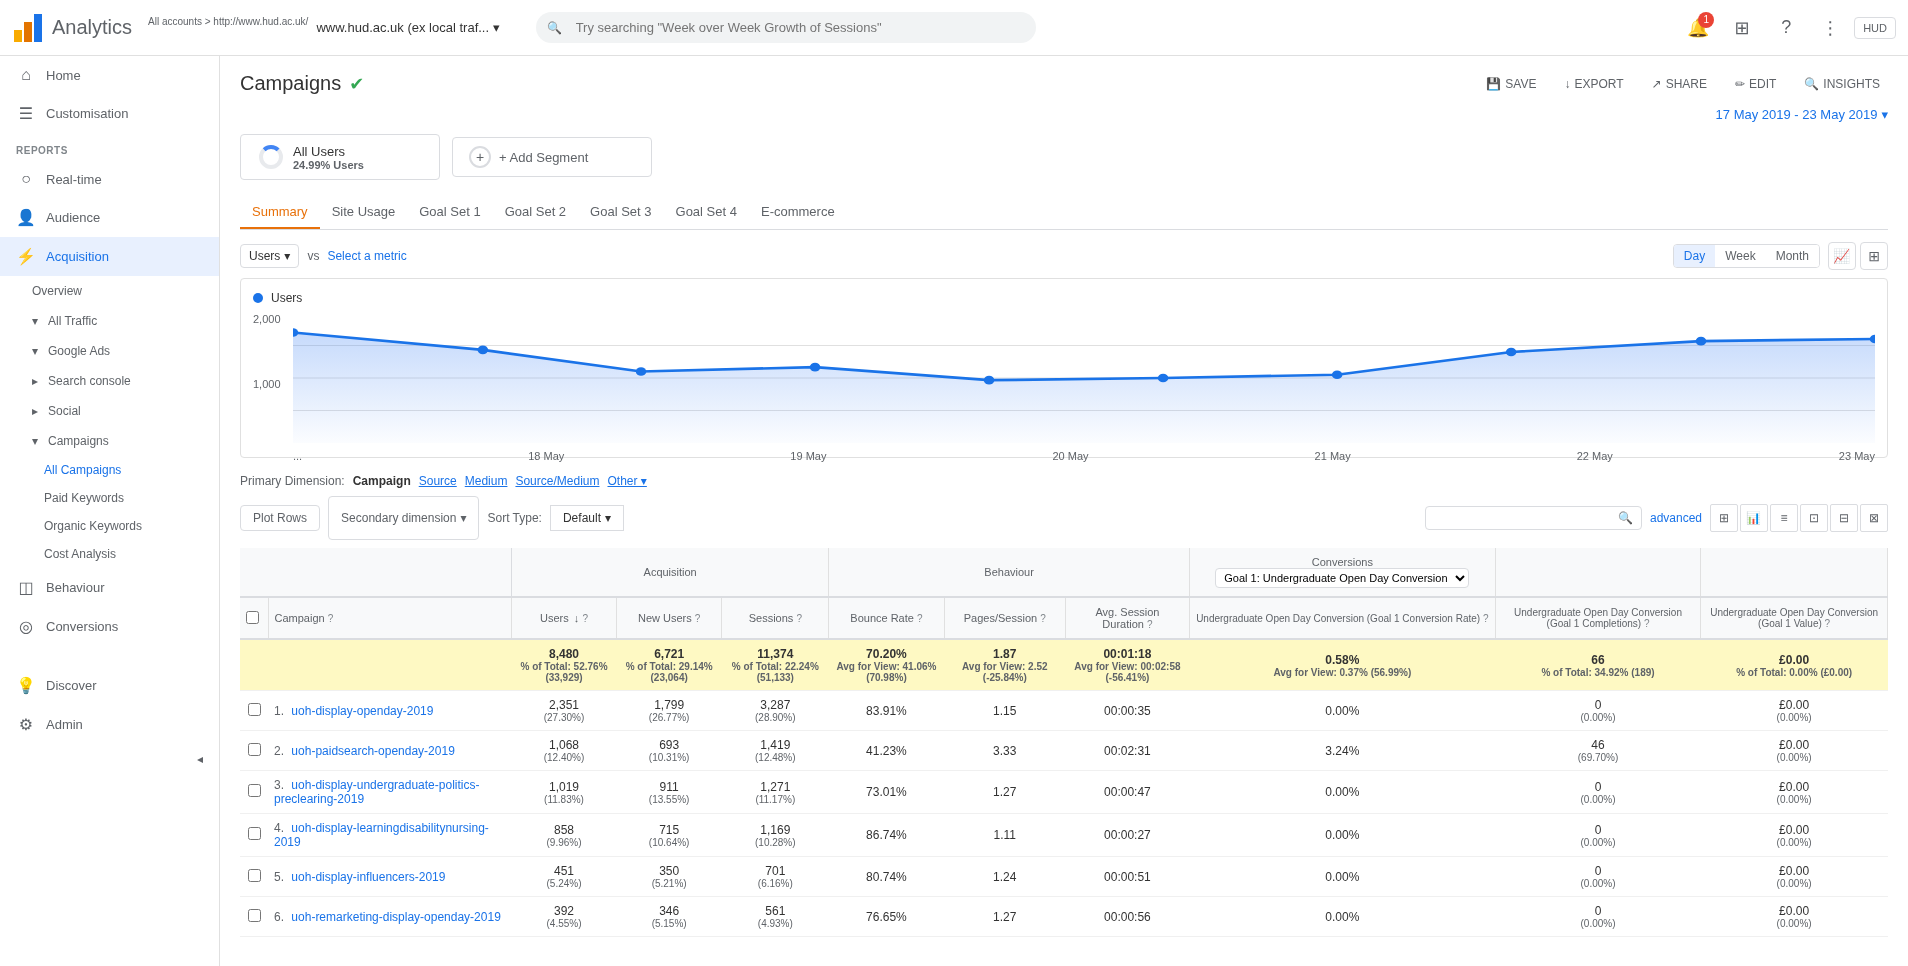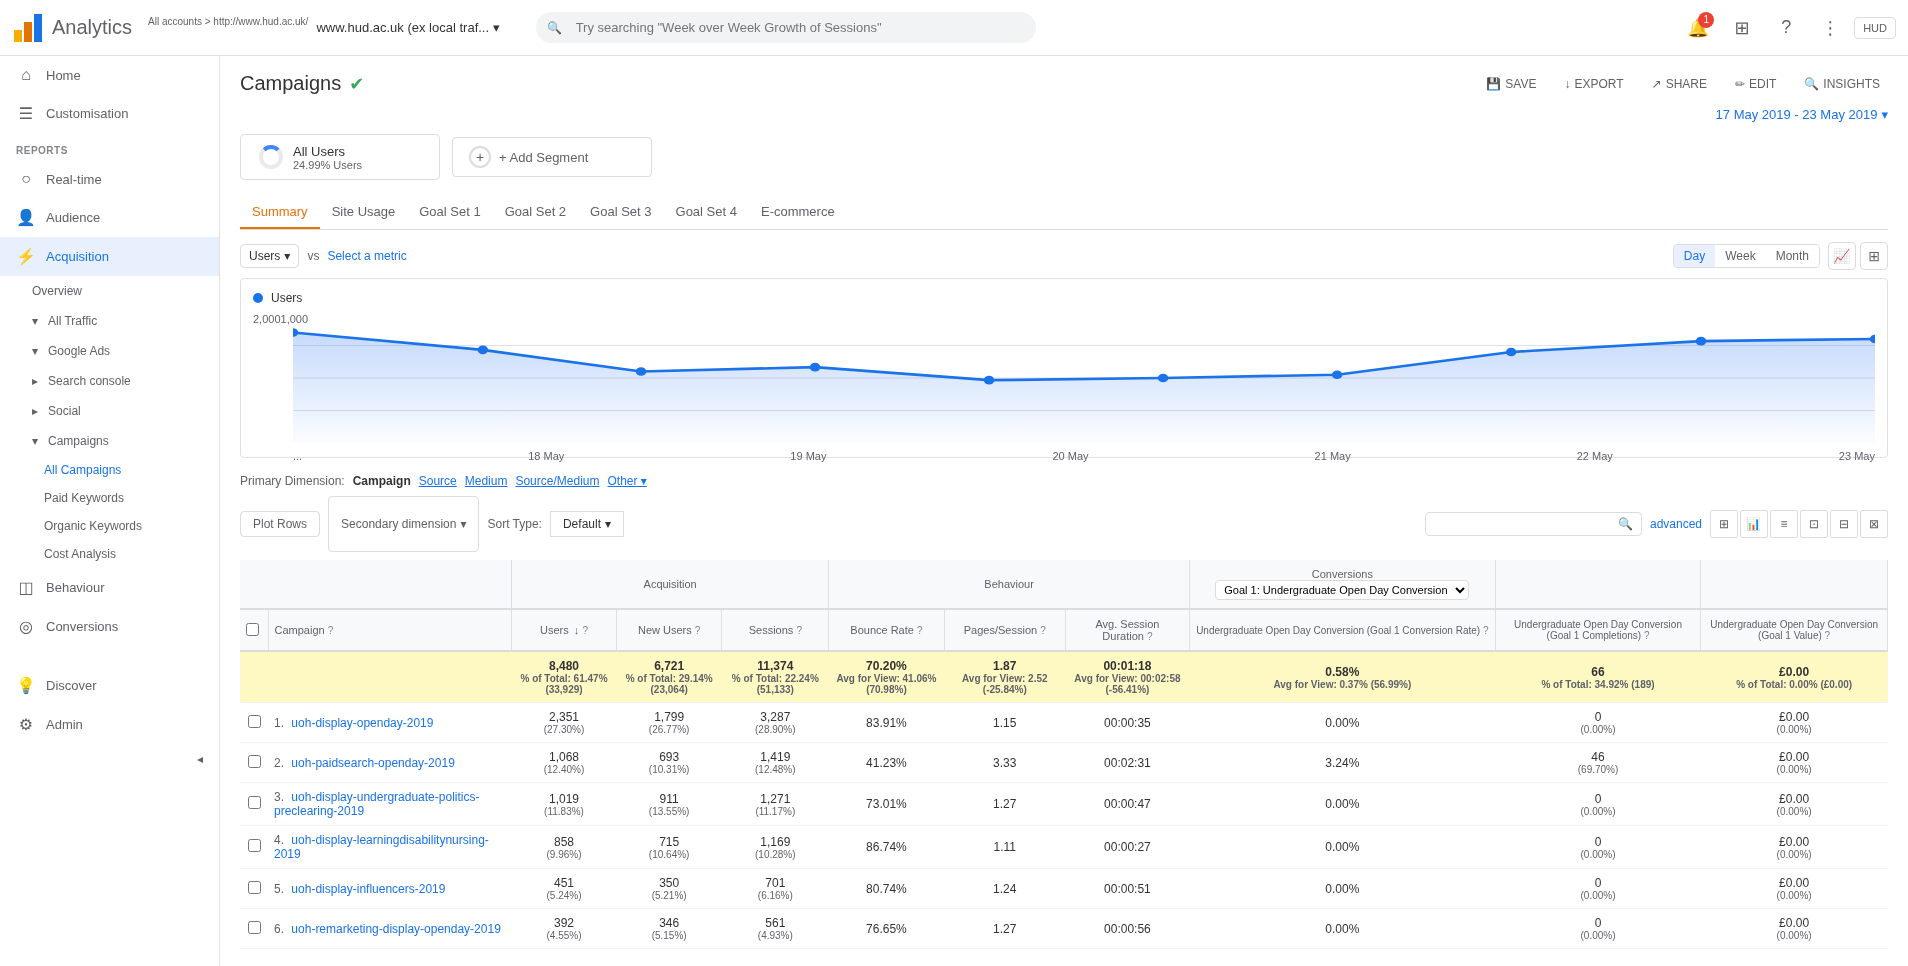--- a/index.html
+++ b/index.html
@@ -82,21 +82,21 @@
 
     
     .dimension-bar { display: flex; align-items: center; gap: 8px; margin-bottom: 8px; flex-wrap: wrap; }
     .dim-label { font-size: 12px; color: #5f6368; }
     .dim-link { font-size: 12px; color: #1a73e8; cursor: pointer; text-decoration: underline; }
     .dim-link.active { font-weight: 600; color: #333; text-decoration: none; }
 
     
     .table-controls { display: flex; align-items: center; gap: 8px; margin-bottom: 8px; }
     .plot-rows-btn { padding: 5px 12px; font-size: 12px; border: 1px solid #dadce0; border-radius: 4px; background: #fff; cursor: pointer; color: #5f6368; }
-    .sec-dim-select { padding: 20px 12px; font-size: 12px; border: 1px solid #dadce0; border-radius: 4px; background: #fff; cursor: pointer; color: #5f6368; display: flex; align-items: center; gap: 4px; }
+    .sec-dim-select { padding: 14px 12px; font-size: 12px; border: 1px solid #dadce0; border-radius: 4px; background: #fff; cursor: pointer; color: #5f6368; display: flex; align-items: center; gap: 4px; }
     .sort-type-select { padding: 5px 12px; font-size: 12px; border: 1px solid #dadce0; border-radius: 0; background: #fff; cursor: pointer; display: flex; align-items: center; gap: 4px; }
     .table-search { margin-left: auto; display: flex; align-items: center; gap: 4px; border: 1px solid #dadce0; border-radius: 4px; padding: 4px 8px; }
     .table-search input { border: none; outline: none; font-size: 12px; width: 180px; }
     .advanced-link { font-size: 12px; color: #1a73e8; cursor: pointer; white-space: nowrap; }
     .view-toggle-btns { display: flex; gap: 2px; }
     .view-btn { width: 28px; height: 28px; border: 1px solid #dadce0; background: #fff; cursor: pointer; display: flex; align-items: center; justify-content: center; font-size: 12px; color: #5f6368; border-radius: 2px; }
 
     
     .data-table { width: 100%; border-collapse: collapse; font-size: 12px; }
     .data-table th { background: #f8f9fa; padding: 8px 6px; text-align: center; border-bottom: 2px solid #dadce0; border-right: 1px solid #e0e0e0; color: #5f6368; font-weight: 500; font-size: 11px; }
@@ -269,21 +269,21 @@
     <div class="segment-bar">
       <div class="segment-pill">
         <div style="position:relative;width:28px;height:28px;">
           <svg viewBox="0 0 28 28" width="28" height="28">
             <circle cx="14" cy="14" r="10" fill="none" stroke="#e8eaed" stroke-width="4"></circle>
             <circle cx="14" cy="14" r="10" fill="none" stroke="#4285f4" stroke-width="4" stroke-dasharray="15.7 47.1" stroke-dashoffset="7.85" transform="rotate(-90 14 14)"></circle>
           </svg>
         </div>
         <div>
           <div style="font-size:13px;font-weight:500;">All Users</div>
-          <div style="font-size:11px;color:#5f6368;">24.99% Users</div>
+          <div style="font-size:11px;color:#5f6368;font-weight:bold;">24.99% Users</div>
         </div>
       </div>
       <div class="segment-add">
         <div class="segment-add-circle">+</div>
         <span>+ Add Segment</span>
       </div>
     </div>
 
 
     <div class="tab-row">
@@ -313,21 +313,21 @@
         <button class="chart-type-btn">⊞</button>
       </div>
     </div>
 
     <div class="chart-area">
       <div class="chart-legend">
         <span class="legend-dot"></span>
         <span>Users</span>
       </div>
       <div style="display:flex;height:130px;position:relative;">
-        <div style="width:40px;display:flex;flex-direction:row;justify-content:space-between;font-size:11px;color:#5f6368;padding-right:4px;">
+        <div style="width:40px;display:flex;flex-direction:column;justify-content:space-between;font-size:11px;color:#5f6368;padding-right:4px;">
           <span>2,000</span>
           <span>1,000</span>
           <span></span>
         </div>
         <div style="flex:1;position:relative;">
           <svg width="100%" height="100%" viewBox="0 0 1200 120" preserveAspectRatio="none">
             <defs>
               <linearGradient id="chartGrad" x1="0" y1="0" x2="0" y2="1">
                 <stop offset="0%" stop-color="#4285f4" stop-opacity="0.3"></stop>
                 <stop offset="100%" stop-color="#4285f4" stop-opacity="0.02"></stop>
@@ -465,21 +465,21 @@
           </th>
         </tr>
       </thead>
       <tbody>
 
         <tr class="total-row">
           <td class="checkbox-cell"></td>
           <td class="left"></td>
           <td>
             <span>8,480</span>
-            <span class="sub-value">% of Total: 61.47% (33,929)</span>
+            <span class="sub-value">% of Total: 52.76% (33,929)</span>
           </td>
           <td>
             <span>6,721</span>
             <span class="sub-value">% of Total: 29.14% (23,064)</span>
           </td>
           <td>
             <span>11,374</span>
             <span class="sub-value">% of Total: 22.24% (51,133)</span>
           </td>
           <td>

